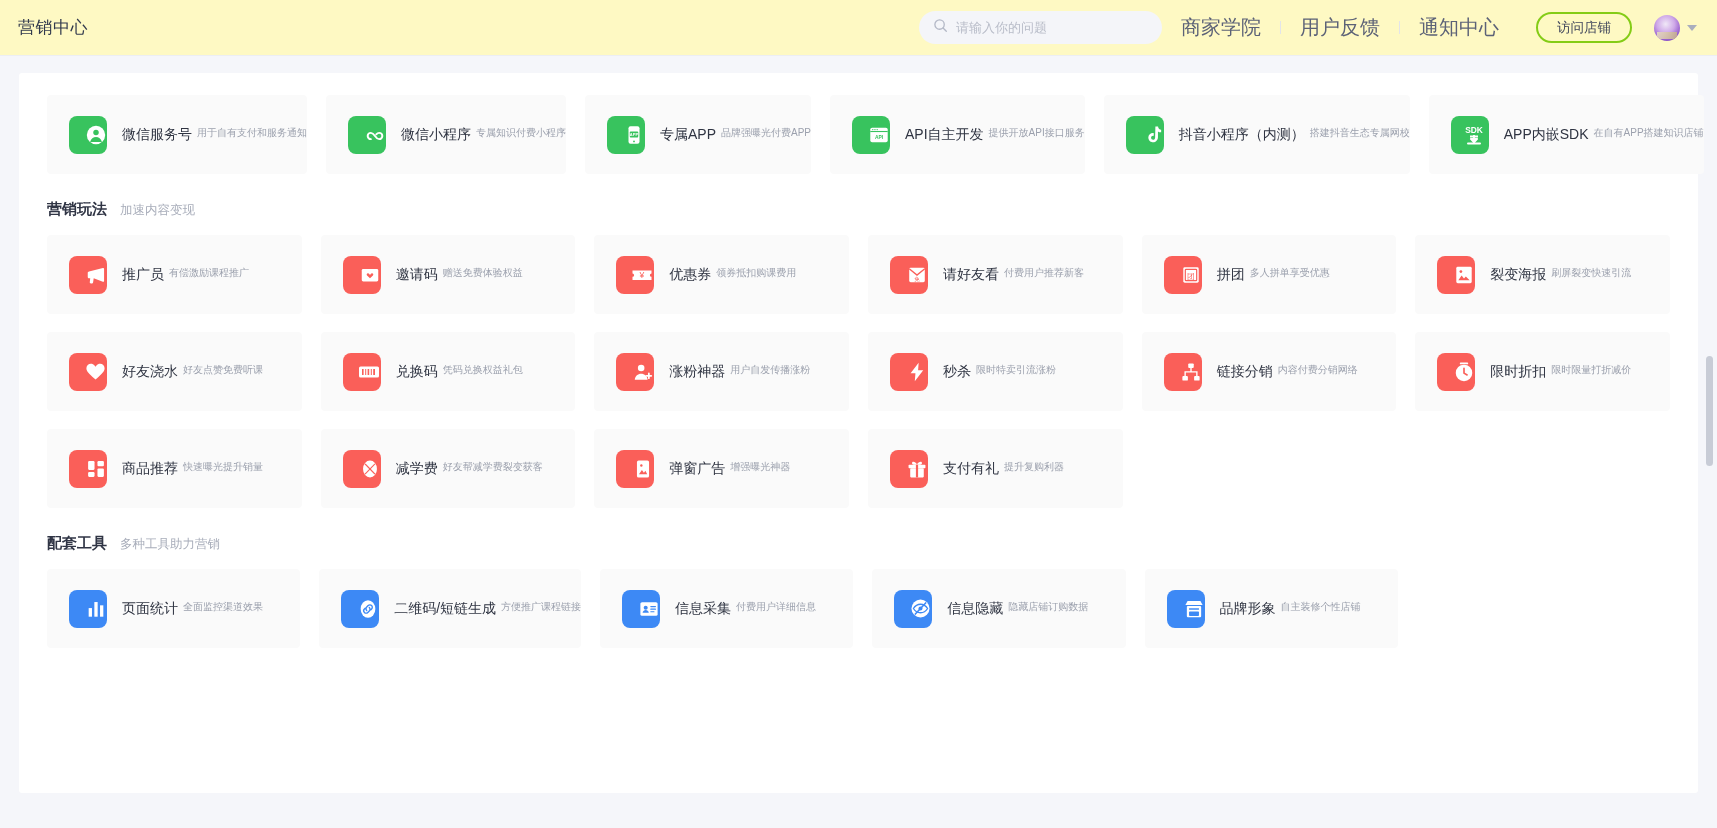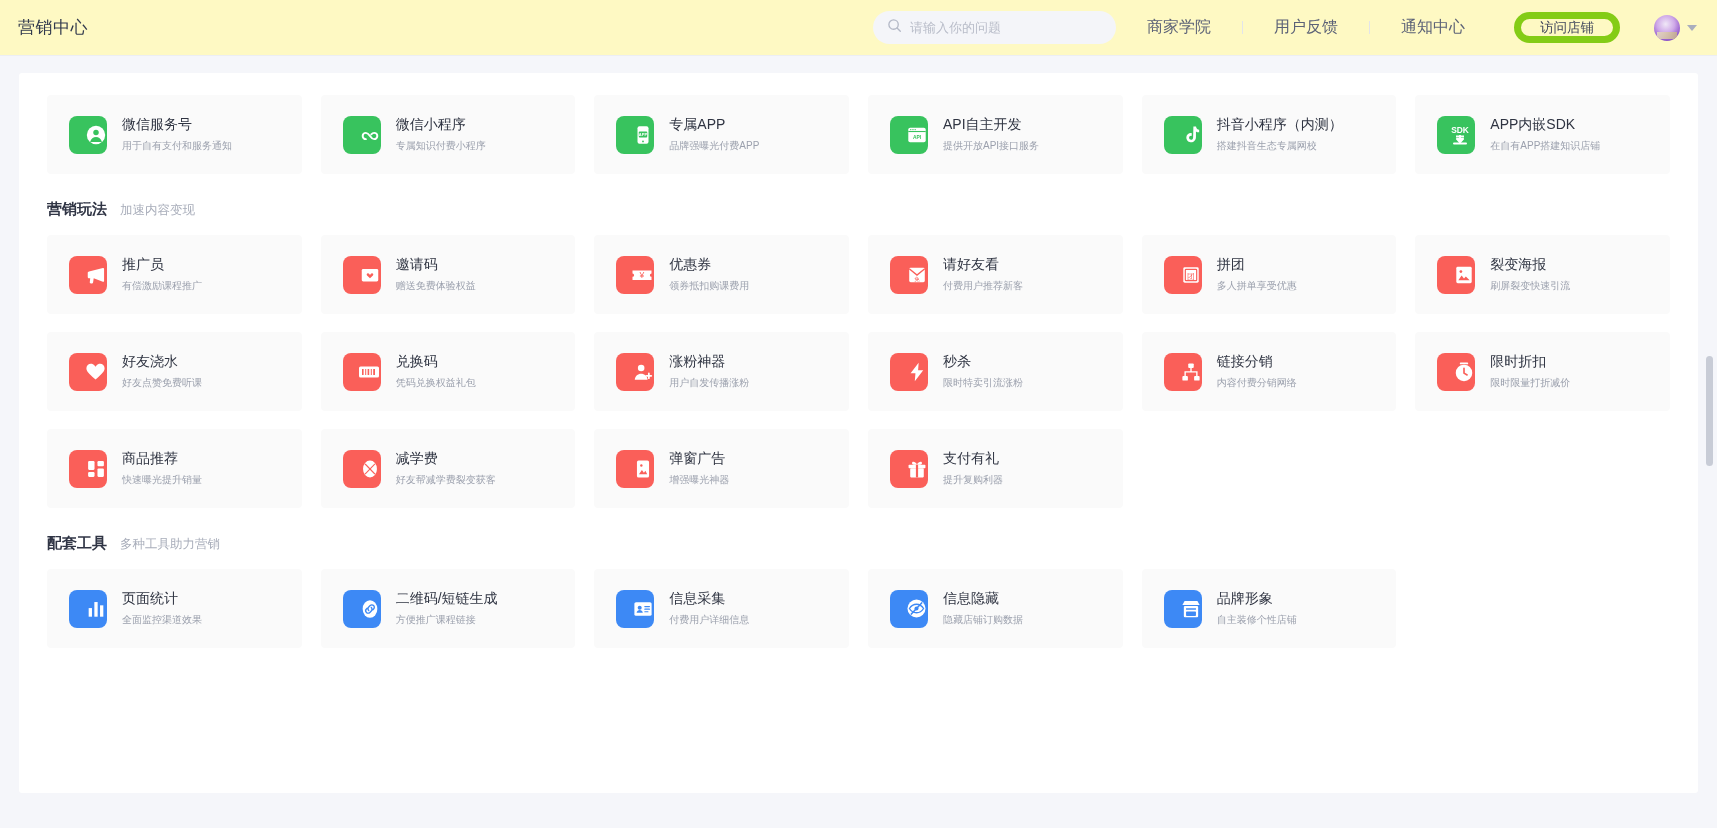--- a/index.html
+++ b/index.html
@@ -23,21 +23,21 @@
   }
   .app-title {
     font-size: 17px;
     color: #31394d;
     letter-spacing: .5px;
   }
   .topbar-right {
     margin-left: auto;
     display: flex;
     align-items: center;
-    gap: 12px;
+    gap: 0;
   }
   .search-box {
     width: 243px;
     height: 33px;
     border-radius: 17px;
     background: #f4f5f9;
     display: flex;
     align-items: center;
     padding: 0 14px;
     gap: 8px;
@@ -48,36 +48,36 @@
     outline: none;
     background: transparent;
     font-size: 13px;
     color: #333;
     width: 100%;
     font-family: inherit;
   }
   .search-box input::placeholder { color: #b9bdc9; }
 
   .nav-link {
-    font-size: 16px;
+    font-size: 20px;
     color: #5c6277;
     padding: 0 19px;
     cursor: pointer;
     white-space: nowrap;
   }
   .nav-sep {
     width: 1px;
     height: 13px;
     background: #e2e4ea;
   }
   .visit-shop {
     margin-left: 18px;
     height: 31px;
     padding: 0 19px;
-    border: 7px solid #84cc16;
+    border: 2px solid #84cc16;
     border-radius: 16px;
     display: flex;
     align-items: center;
     font-size: 13.5px;
     color: #41475c;
     cursor: pointer;
     white-space: nowrap;
   }
   .avatar-wrap {
     margin-left: 22px;
@@ -164,21 +164,21 @@
     flex: none;
     display: flex;
     align-items: center;
     justify-content: flex-end;
     color: #fff;
   }
   .ico-green { background: #38c35e; }
   .ico-red   { background: #fa5f59; }
   .ico-blue  { background: #3d89f5; }
 
-  .card-txt { display: flex; flex-direction: column; gap: 5px; min-width: 0; }
+  .card-txt { display: flex; flex-direction: row; gap: 5px; min-width: 0; }
   .card-name {
     font-size: 14px;
     color: #2f3442;
     white-space: nowrap;
   }
   .card-desc {
     font-size: 10px;
     color: #9ba0ad;
     white-space: nowrap;
   }

